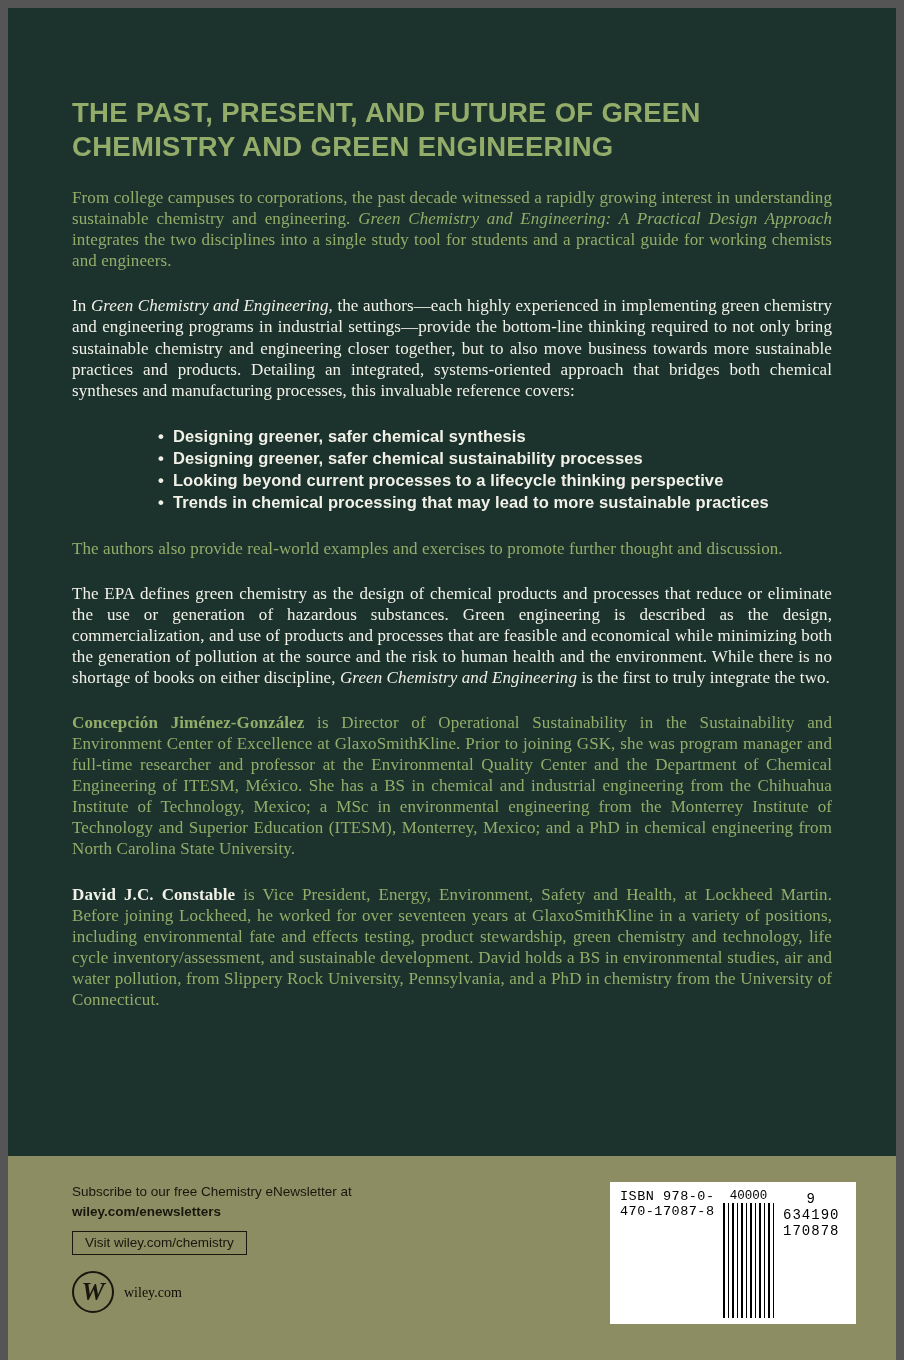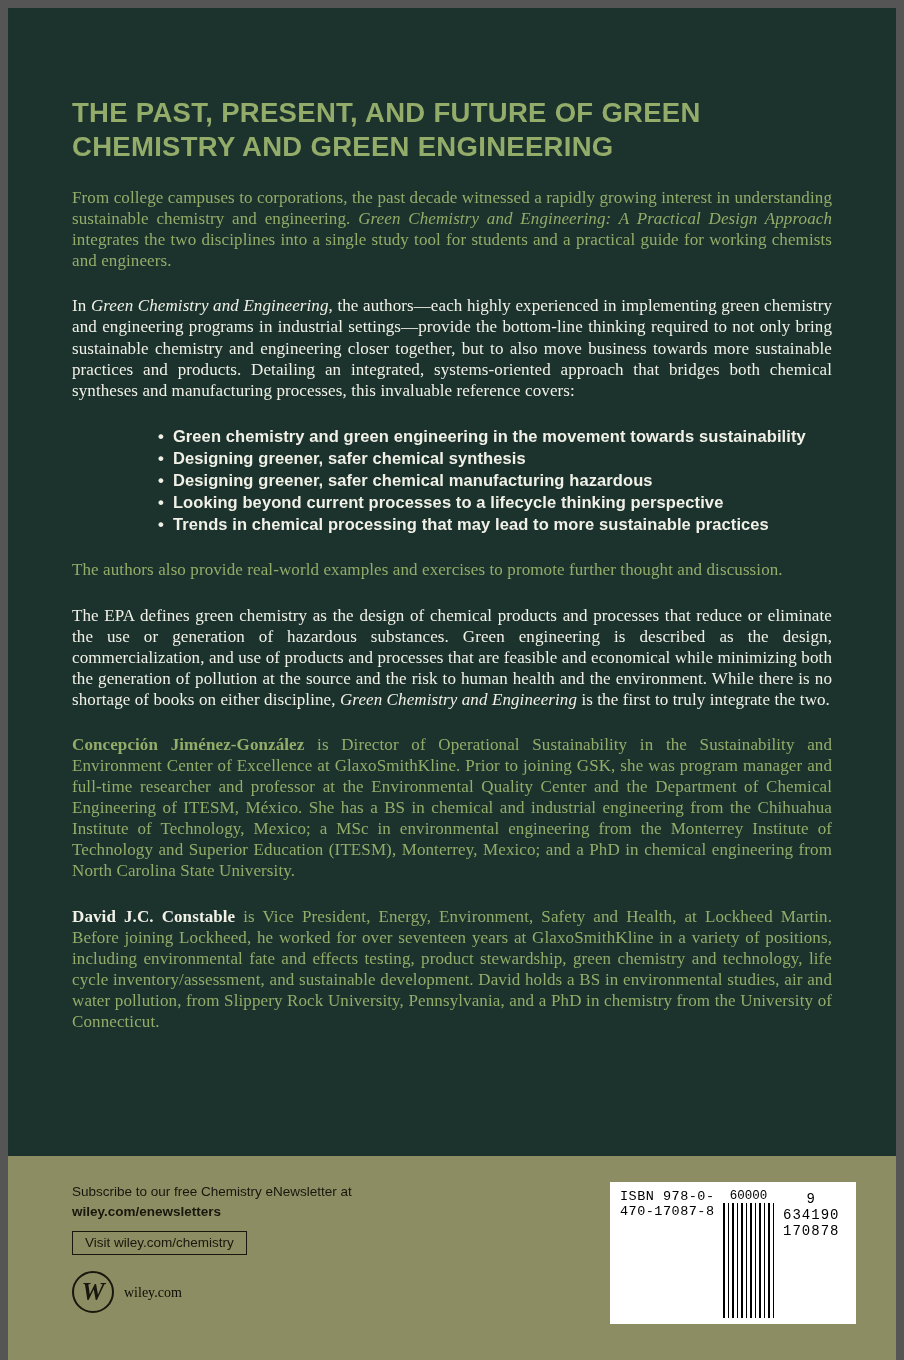--- a/index.html
+++ b/index.html
@@ -172,23 +172,22 @@
 
   <div class="content">
 
     <h1 class="title">THE PAST, PRESENT, AND FUTURE OF GREEN CHEMISTRY AND GREEN ENGINEERING</h1>
 
     <p class="para green"><span>From college campuses to corporations, the past decade witnessed a rapidly growing interest in understanding sustainable chemistry and engineering. </span><em>Green Chemistry and Engineering: A Practical Design Approach</em><span> integrates the two disciplines into a single study tool for students and a practical guide for working chemists and engineers.</span></p>
 
     <p class="para white"><span>In </span><em>Green Chemistry and Engineering</em><span>, the authors—each highly experienced in implementing green chemistry and engineering programs in industrial settings—provide the bottom-line thinking required to not only bring sustainable chemistry and engineering closer together, but to also move business towards more sustainable practices and products. Detailing an integrated, systems-oriented approach that bridges both chemical syntheses and manufacturing processes, this invaluable reference covers:</span></p>
 
     <ul class="bullets">
-      <li>Green chemistry and green engineering in the movement towards sustainability</li>
       <li>Designing greener, safer chemical synthesis</li>
-      <li>Designing greener, safer chemical manufacturing hazardous</li>
+      <li>Designing greener, safer chemical sustainability processes</li>
       <li>Looking beyond current processes to a lifecycle thinking perspective</li>
       <li>Trends in chemical processing that may lead to more sustainable practices</li>
     </ul>
 
     <p class="para green">The authors also provide real-world examples and exercises to promote further thought and discussion.</p>
 
     <p class="para white"><span>The EPA defines green chemistry as the design of chemical products and processes that reduce or eliminate the use or generation of hazardous substances. Green engineering is described as the design, commercialization, and use of products and processes that are feasible and economical while minimizing both the generation of pollution at the source and the risk to human health and the environment. While there is no shortage of books on either discipline, </span><em>Green Chemistry and Engineering</em><span> is the first to truly integrate the two.</span></p>
 
     <p class="para green"><span class="bio-name green-name">Concepción Jiménez-González</span><span> is Director of Operational Sustainability in the Sustainability and Environment Center of Excellence at GlaxoSmithKline. Prior to joining GSK, she was program manager and full-time researcher and professor at the Environmental Quality Center and the Department of Chemical Engineering of ITESM, México. She has a BS in chemical and industrial engineering from the Chihuahua Institute of Technology, Mexico; a MSc in environmental engineering from the Monterrey Institute of Technology and Superior Education (ITESM), Monterrey, Mexico; and a PhD in chemical engineering from North Carolina State University.</span></p>
 
@@ -211,21 +210,21 @@
         </div>
       </div>
     </div>
 
     <div class="barcode-panel">
       <div class="isbn-top">ISBN 978-0-470-17087-8</div>
       <div class="isbn-rule"></div>
       <div class="barcode-row">
         <div class="bars-main"></div>
         <div class="addon">
-          <div class="addon-num">60000</div>
+          <div class="addon-num">40000</div>
           <div class="bars-addon"></div>
         </div>
       </div>
       <div class="isbn-bottom">9 634190 170878</div>
     </div>
 
   </div>
 
 </div>
 

